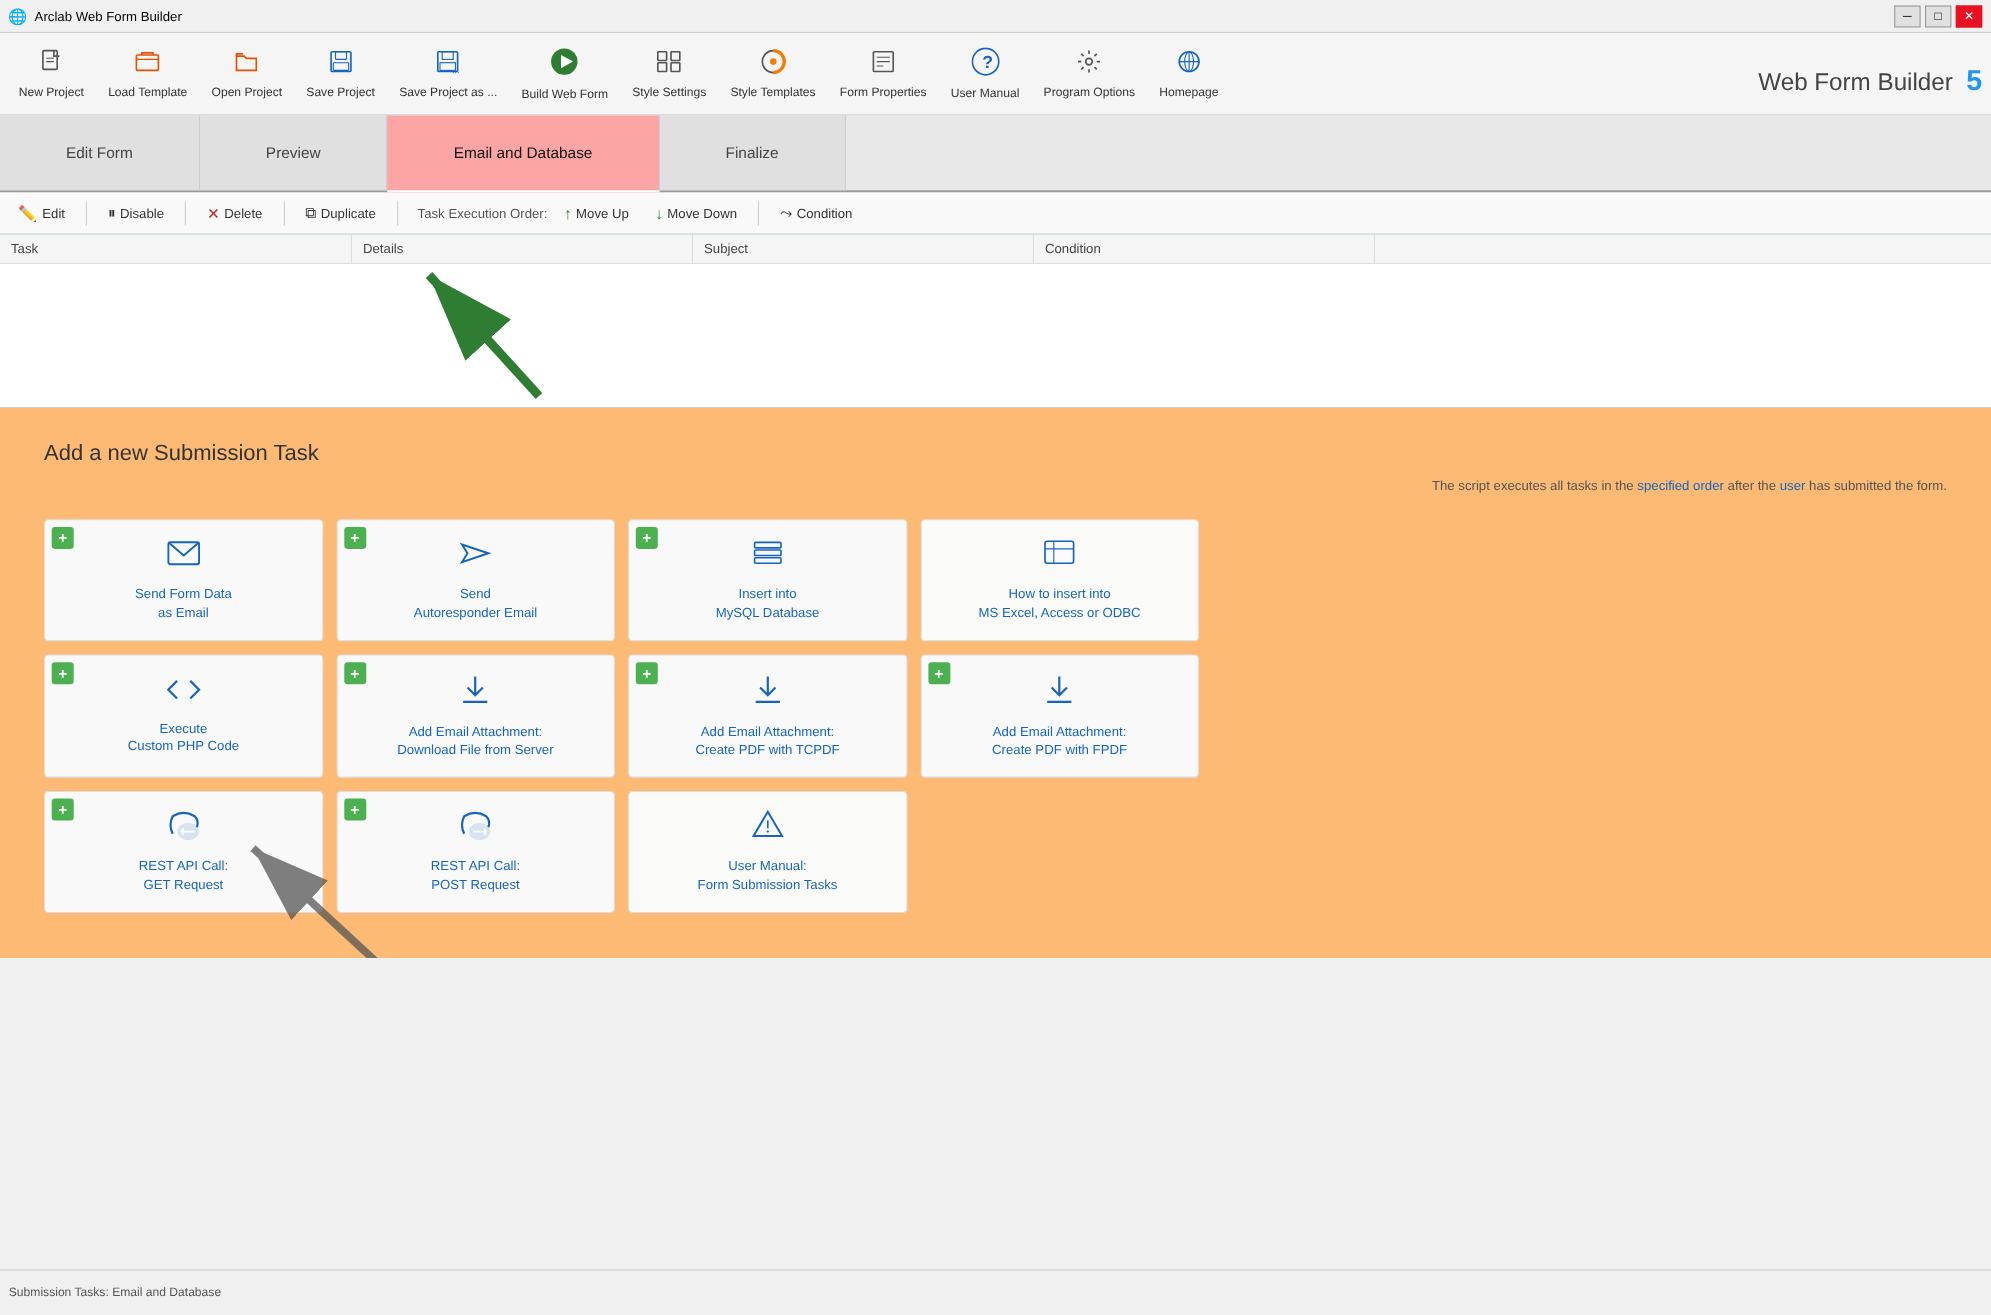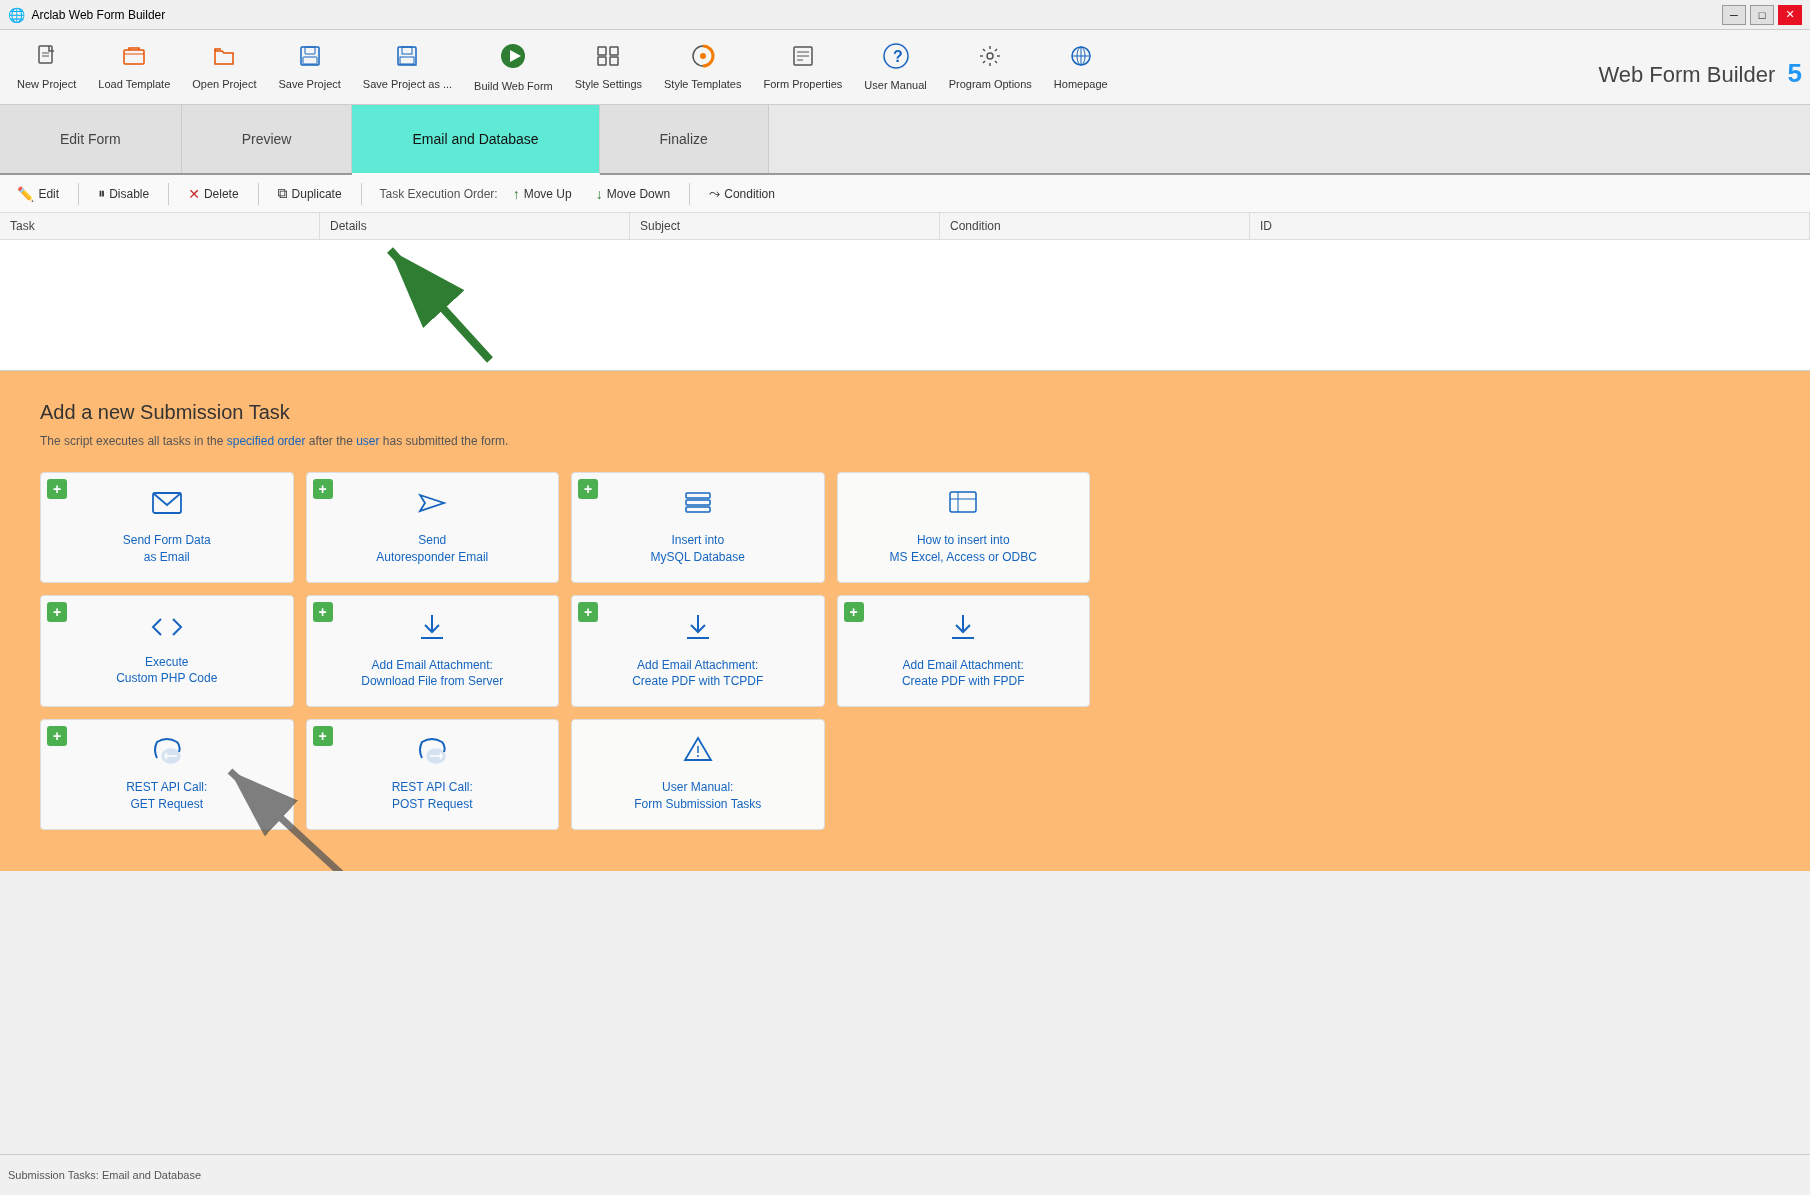--- a/index.html
+++ b/index.html
@@ -67,21 +67,21 @@
     .ribbon-tab {
       padding: 26px 60px;
       font-size: 14px;
       font-weight: 500;
       cursor: pointer;
       border-right: 1px solid #ccc;
       color: #444;
       background: #e0e0e0;
     }
     .ribbon-tab.active {
-      background: #5eead4;
+      background: #fca5a5;
       border-bottom: 2px solid #fff;
       margin-bottom: -2px;
       color: #111;
     }
 
     
     .action-toolbar {
       display: flex;
       align-items: center;
       background: #f9f9f9;
@@ -140,20 +140,21 @@
       font-size: 20px;
       font-weight: 400;
       color: #333;
       margin-bottom: 10px;
     }
 
     .section-desc {
       font-size: 12px;
       color: #555;
       margin-bottom: 24px;
+      text-align: right;
     }
     .section-desc .highlight { color: #1565c0; }
 
     
     .cards-grid {
       display: grid;
       grid-template-columns: repeat(4, 1fr);
       gap: 12px;
       max-width: 1050px;
     }
@@ -416,21 +417,20 @@
     <span>Condition</span>
   </button>
 </div>
 
 <div class="table-area">
   <div class="table-header">
     <div class="table-header-cell">Task</div>
     <div class="table-header-cell">Details</div>
     <div class="table-header-cell">Subject</div>
     <div class="table-header-cell">Condition</div>
-    <div class="table-header-cell">ID</div>
   </div>
   <div class="table-body">
 
     <div style="position:relative; height:130px;">
       <svg style="position:absolute; left:340px; top:0; pointer-events:none;" width="200" height="130" viewBox="0 0 200 130">
         <defs>
           <marker id="arrowhead-green" markerWidth="10" markerHeight="7" refX="10" refY="3.5" orient="auto">
             <polygon points="0 0, 10 3.5, 0 7" fill="#2e7d32"></polygon>
           </marker>
         </defs>

